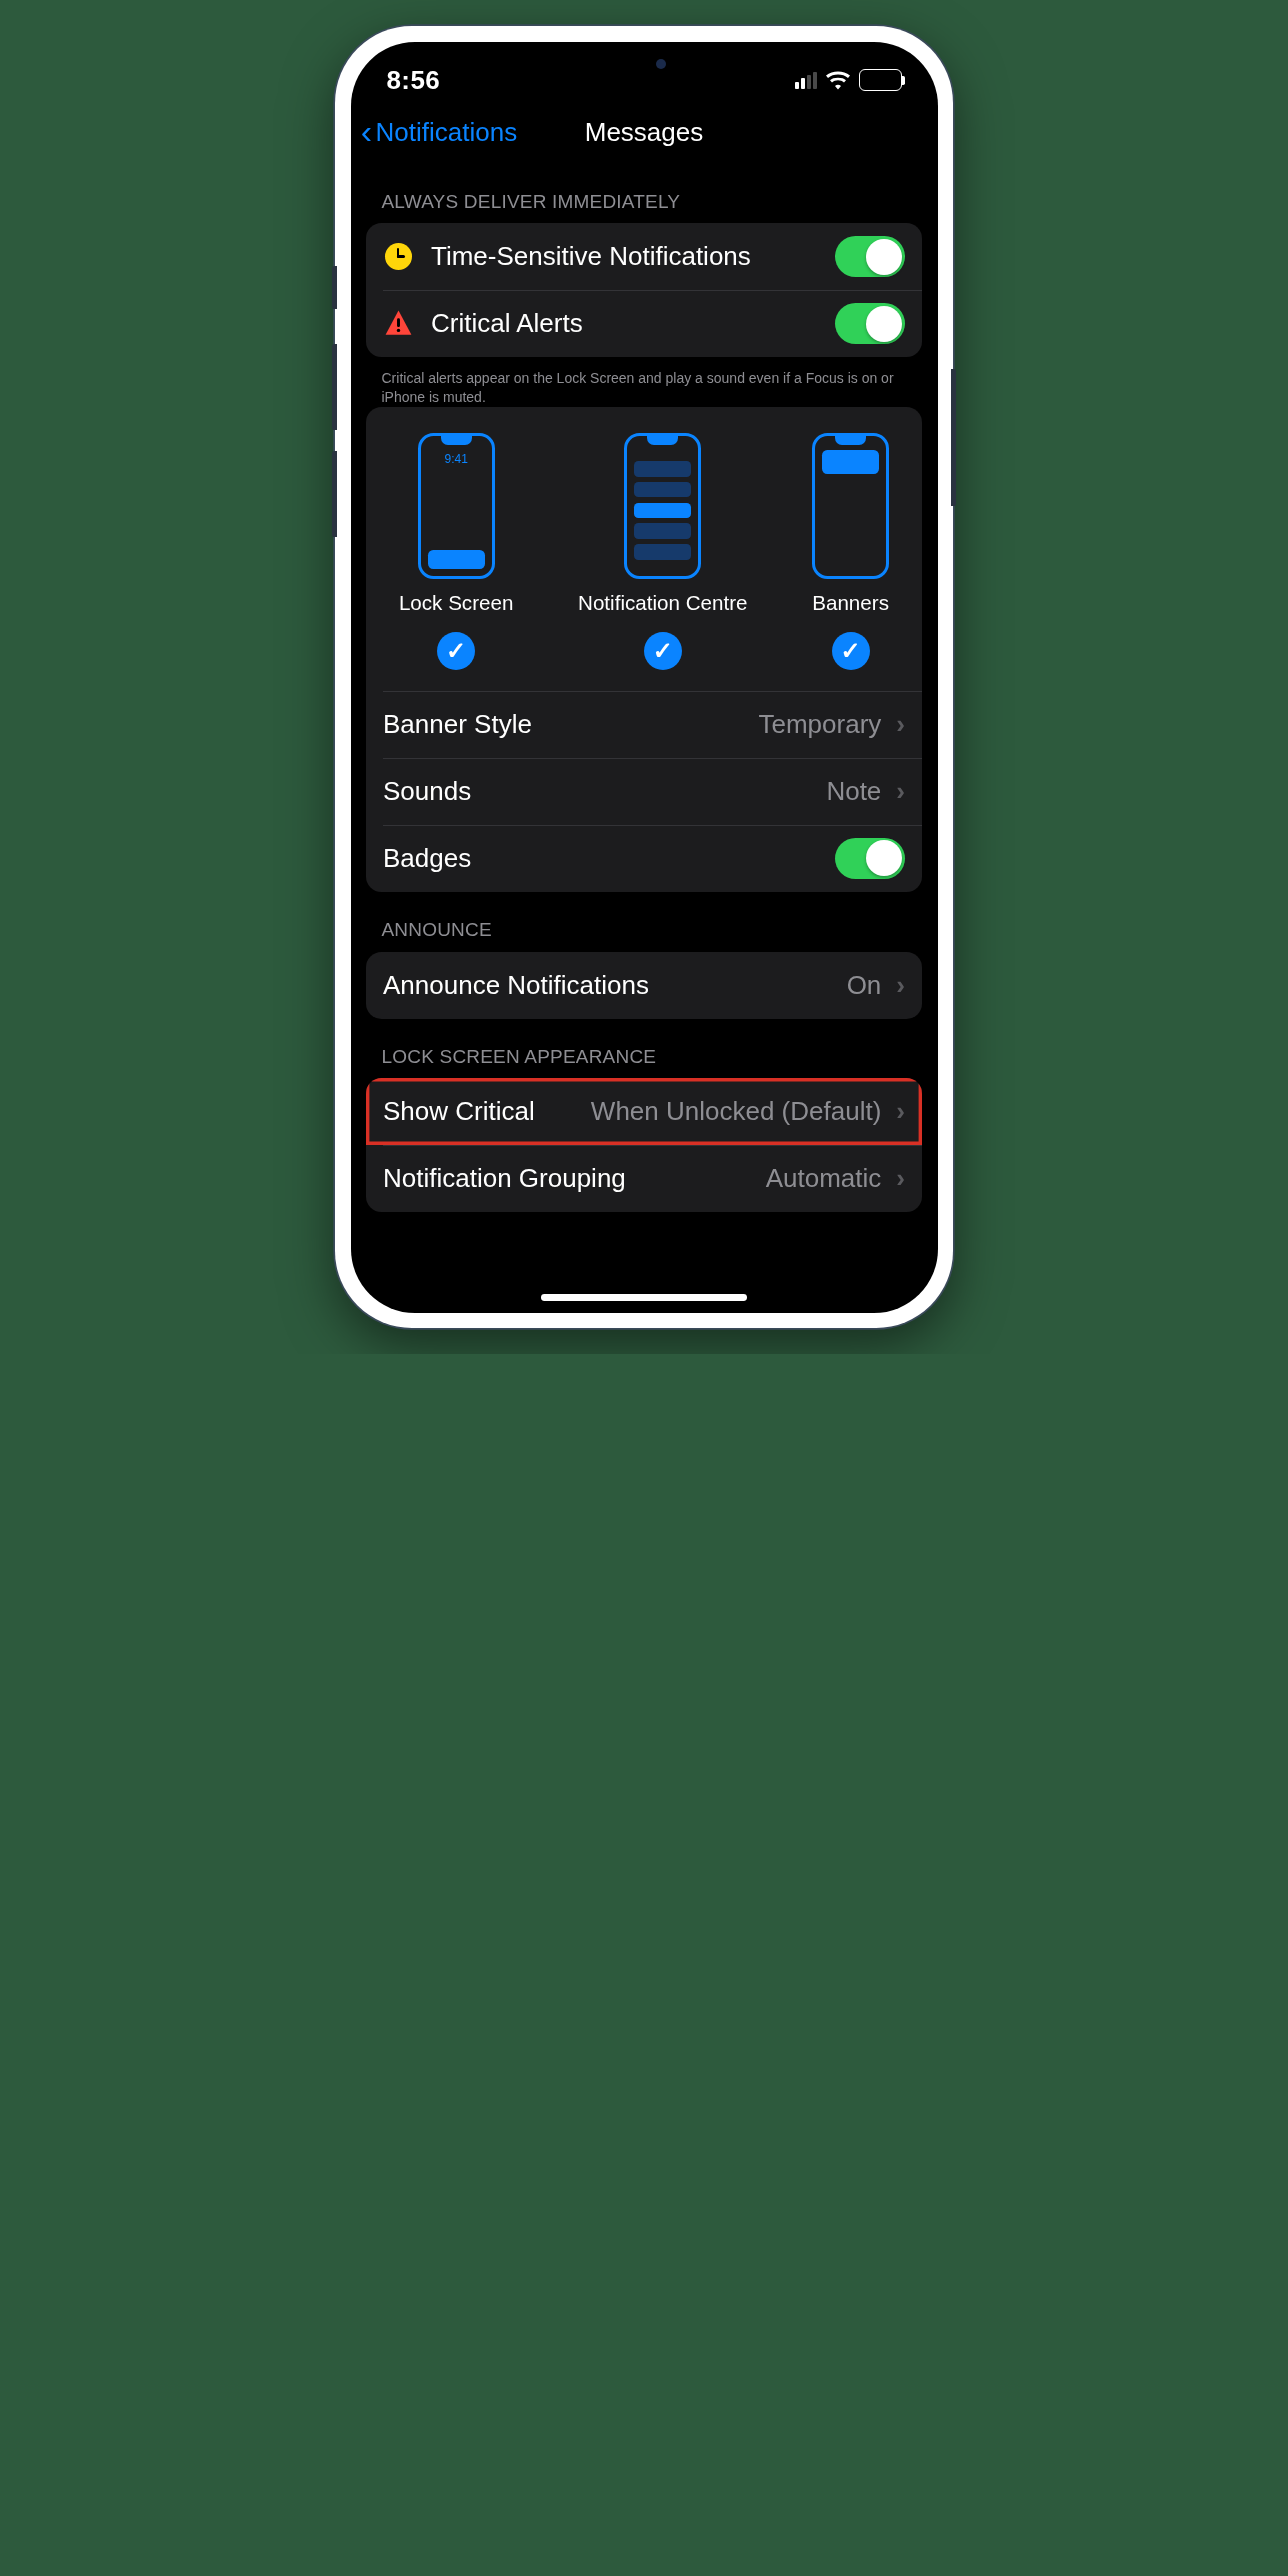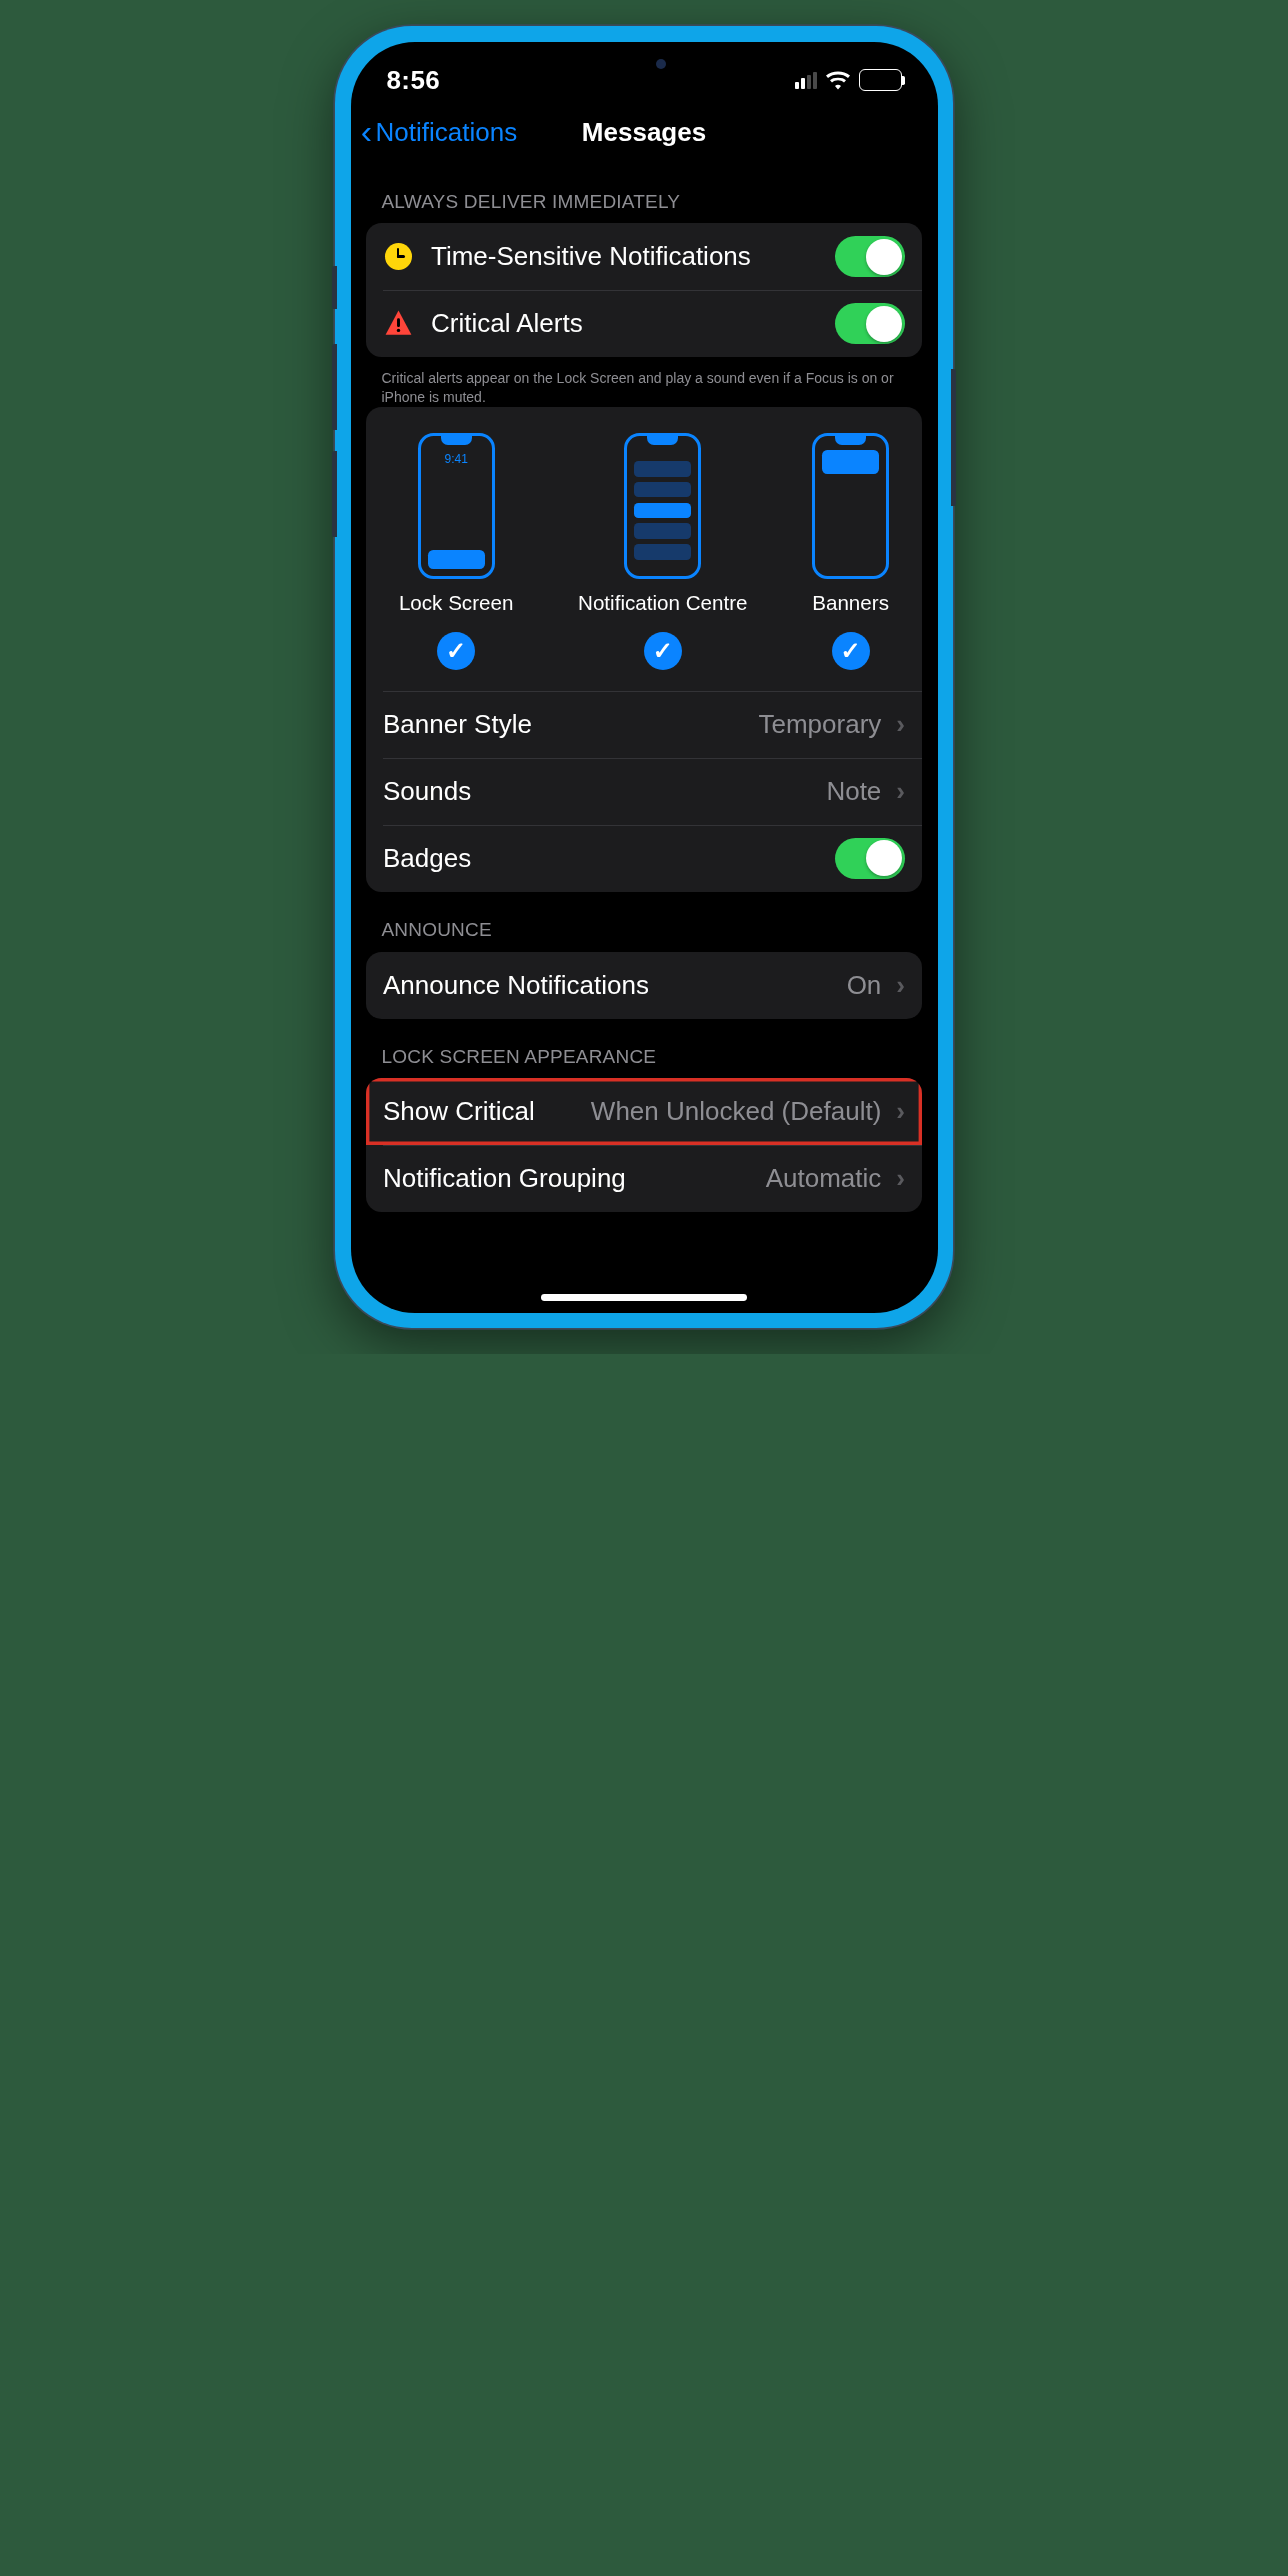--- a/index.html
+++ b/index.html
@@ -5,21 +5,21 @@
     * { margin: 0; padding: 0; box-sizing: border-box; -webkit-font-smoothing: antialiased; }
     body {
       background: #2d5a3d;
       font-family: -apple-system, BlinkMacSystemFont, "SF Pro Text", "Helvetica Neue", sans-serif;
       display: flex;
       justify-content: center;
       padding: 26px 17px;
     }
     .phone-frame {
       width: 618px;
-      background: #0ea5e9;
+      background: #ffffff;
       border-radius: 77px;
       padding: 15.5px;
       box-shadow: 0 0 0 1.7px #3a4a5a, 0 17px 52px rgba(0,0,0,0.5);
       position: relative;
     }
     .side-btn { position: absolute; background: #2a3340; }
     .side-btn.left1 { left: -3.4px; top: 240px; width: 5.2px; height: 43px; border-radius: 2.6px 0 0 2.6px; }
     .side-btn.left2 { left: -3.4px; top: 318px; width: 5.2px; height: 86px; border-radius: 2.6px 0 0 2.6px; }
     .side-btn.left3 { left: -3.4px; top: 425px; width: 5.2px; height: 86px; border-radius: 2.6px 0 0 2.6px; }
     .side-btn.right { right: -3.4px; top: 343px; width: 5.2px; height: 137px; border-radius: 0 2.6px 2.6px 0; }
@@ -69,21 +69,21 @@
       position: relative;
       padding: 0 10.3px;
     }
     .back-btn {
       display: flex; align-items: center; gap: 3.4px;
       color: #0a84ff; font-size: 26px;
     }
     .back-chev { font-size: 34px; font-weight: 400; line-height: 0; margin-top:-3.4px;}
     .nav-title {
       position: absolute; left: 50%; transform: translateX(-50%);
-      color: #fff; font-size: 26px; font-weight: 700;
+      color: #fff; font-size: 26px; font-weight: 400;
     }
 
     .content { padding: 0 15.5px 34px; }
     .section-header {
       color: #8e8e93; font-size: 19px;
       text-transform: uppercase;
       padding: 27.5px 15.5px 10.3px;
       letter-spacing: 0.2px;
     }
     .section-footer {

